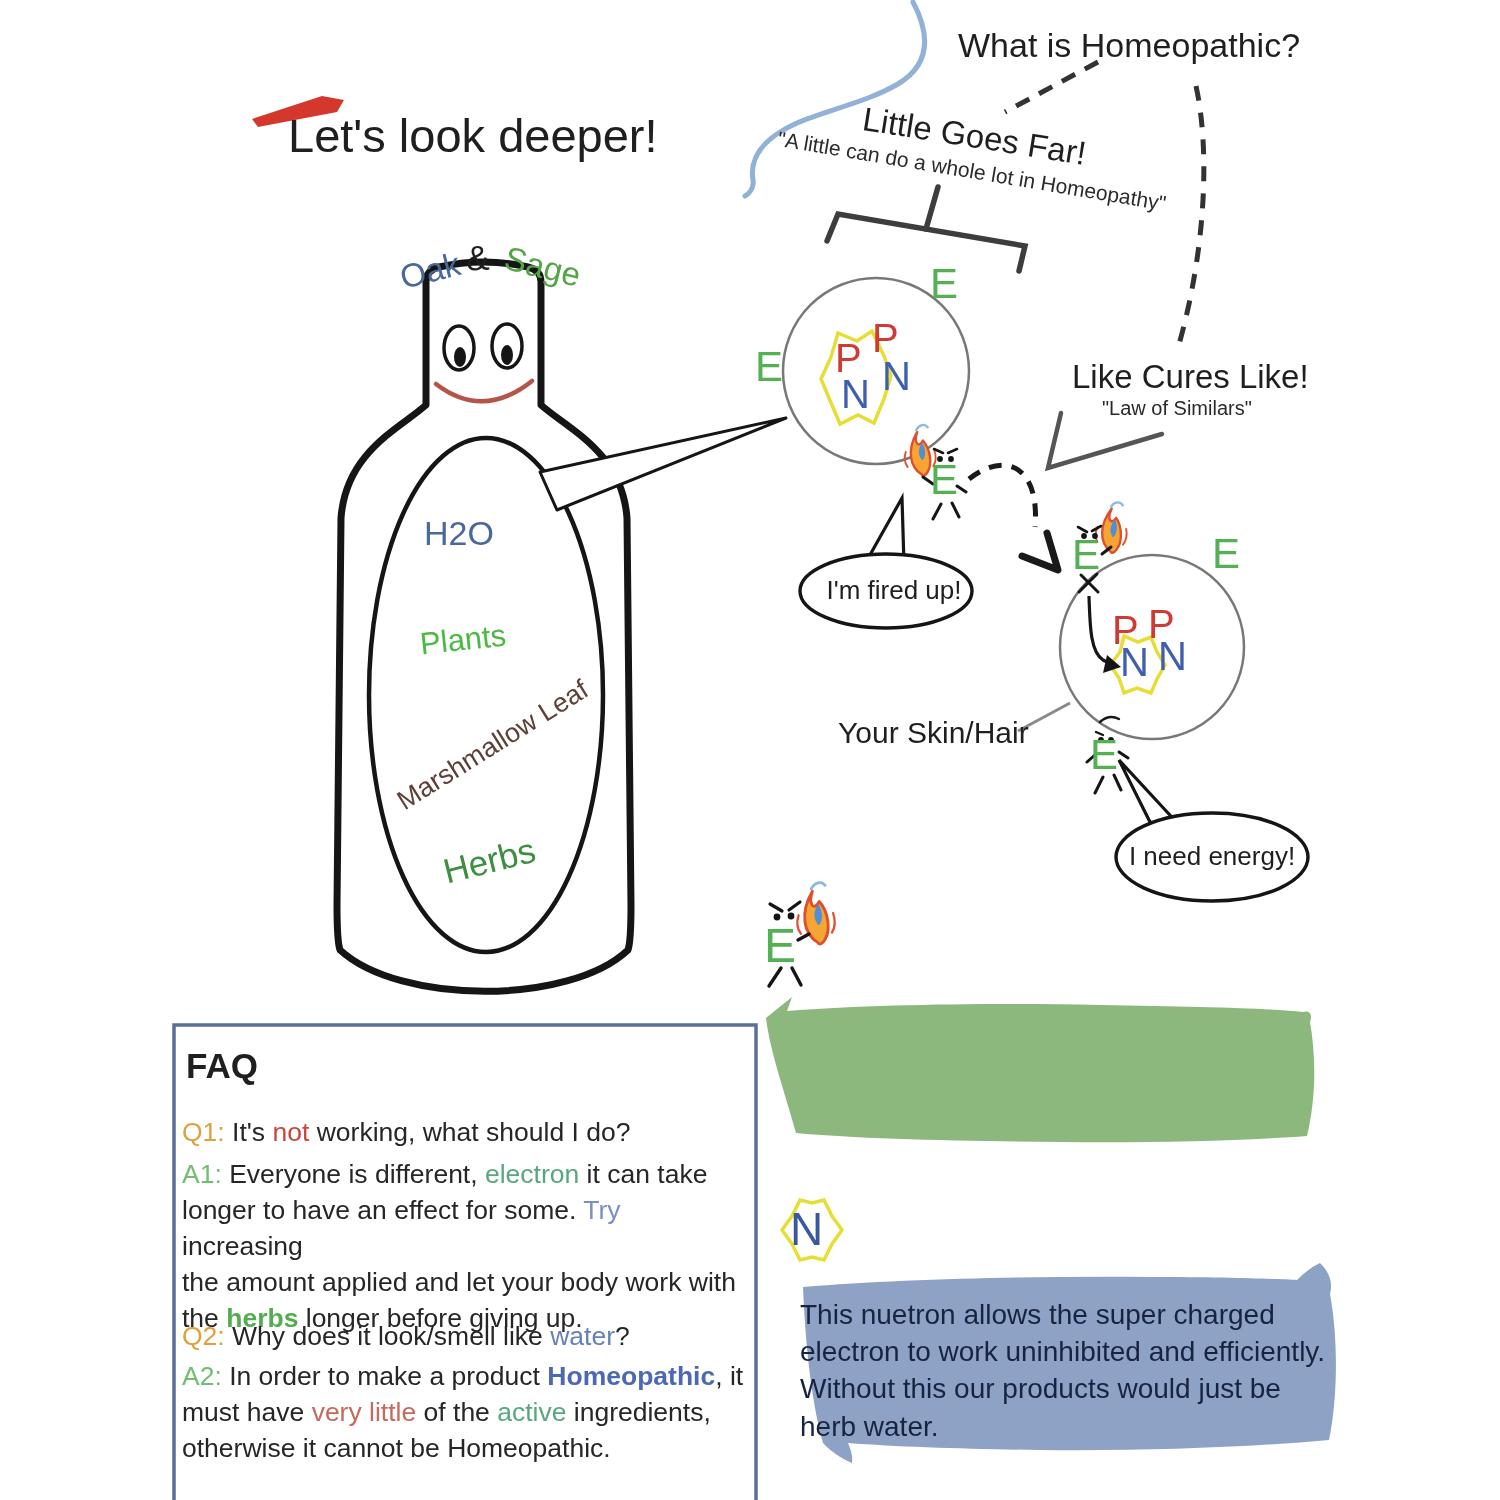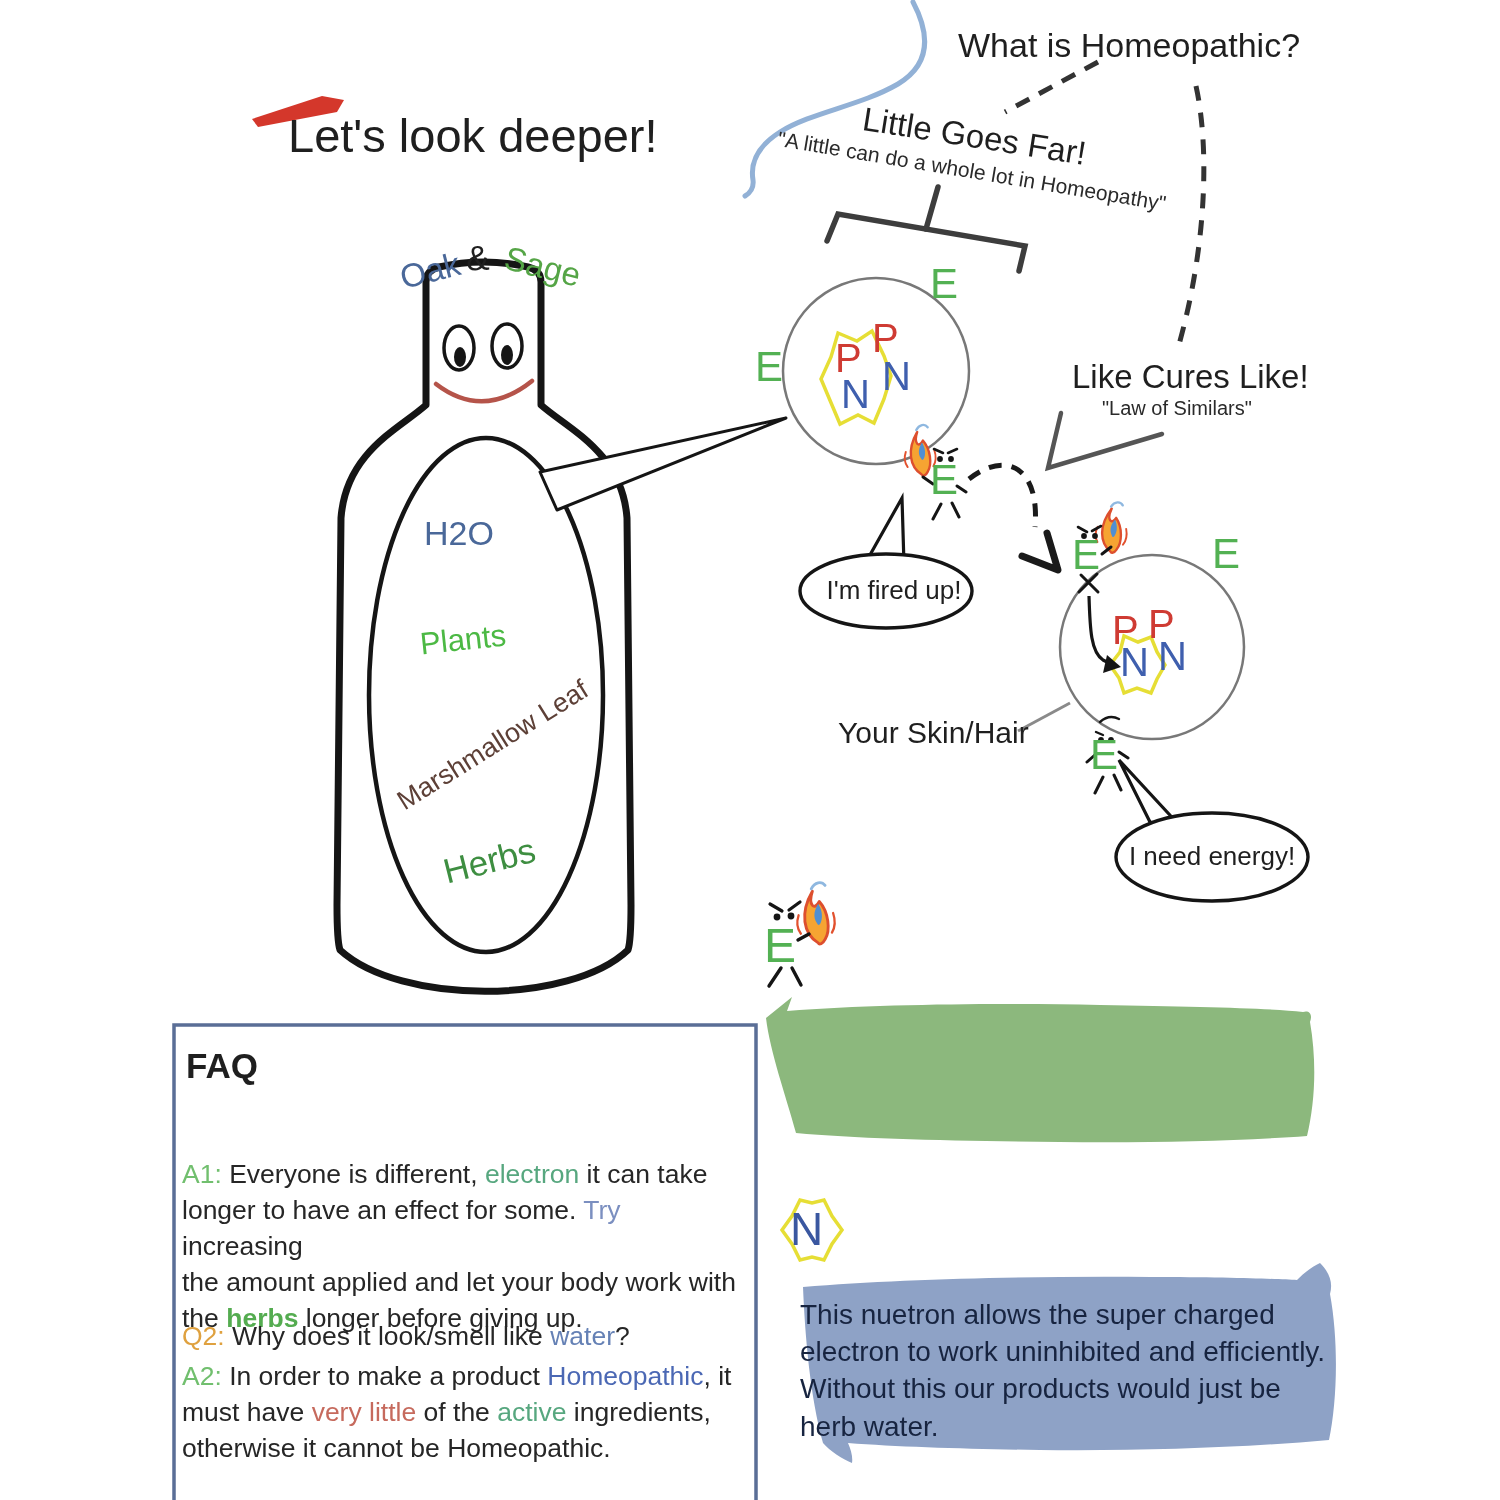--- a/index.html
+++ b/index.html
@@ -48,21 +48,21 @@
   .a1p   { left:182px; top:1156px; }
   .q2p   { left:182px; top:1318px; }
   .a2p   { left:182px; top:1358px; }
   .c-q     { color:#dfa13f; }
   .c-a     { color:#71bf6e; }
   .c-red   { color:#c9473a; }
   .c-teal  { color:#57a77f; }
   .c-try   { color:#7b8fc0; }
   .c-herbs { color:#54ac50; font-weight:700; }
   .c-water { color:#6581b5; }
-  .c-homeo { color:#4b68b4; font-weight:400; }
+  .c-homeo { color:#4b68b4; font-weight:700; }
   .c-vl    { color:#c66a5d; }
 </style>
 </head>
 <body>
 
 <div id="page">
 
   <svg id="art" width="1500" height="1500" viewBox="0 0 1500 1500">
     <defs>
       <g id="flame">
@@ -210,20 +210,21 @@
   <div class="t bub2">I need energy!</div>
   <div class="t f4-e">E</div>
 
   <div class="t nsym">N</div>
   <div class="t bnote">This nuetron allows the super charged
 electron to work uninhibited and efficiently.
 Without this our products would just be
 herb water.</div>
 
   <div class="t faqh">FAQ</div>
+  <div class="fp q1p"><span class="c-q">Q1:</span><span> It's </span><span class="c-red">not</span><span> working, what should I do?</span></div>
   <div class="fp a1p"><span class="c-a">A1:</span><span> Everyone is different, </span><span class="c-teal">electron</span><span> it can take
 longer to have an effect for some. </span><span class="c-try">Try</span><span> increasing
 the amount applied and let your body work with
 the </span><span class="c-herbs">herbs</span><span> longer before giving up.</span></div>
   <div class="fp q2p"><span class="c-q">Q2:</span><span> Why does it look/smell like </span><span class="c-water">water</span><span>?</span></div>
   <div class="fp a2p"><span class="c-a">A2:</span><span> In order to make a product </span><span class="c-homeo">Homeopathic</span><span>, it
 must have </span><span class="c-vl">very little</span><span> of the </span><span class="c-teal">active</span><span> ingredients,
 otherwise it cannot be Homeopathic.</span></div>
 
 </div>

